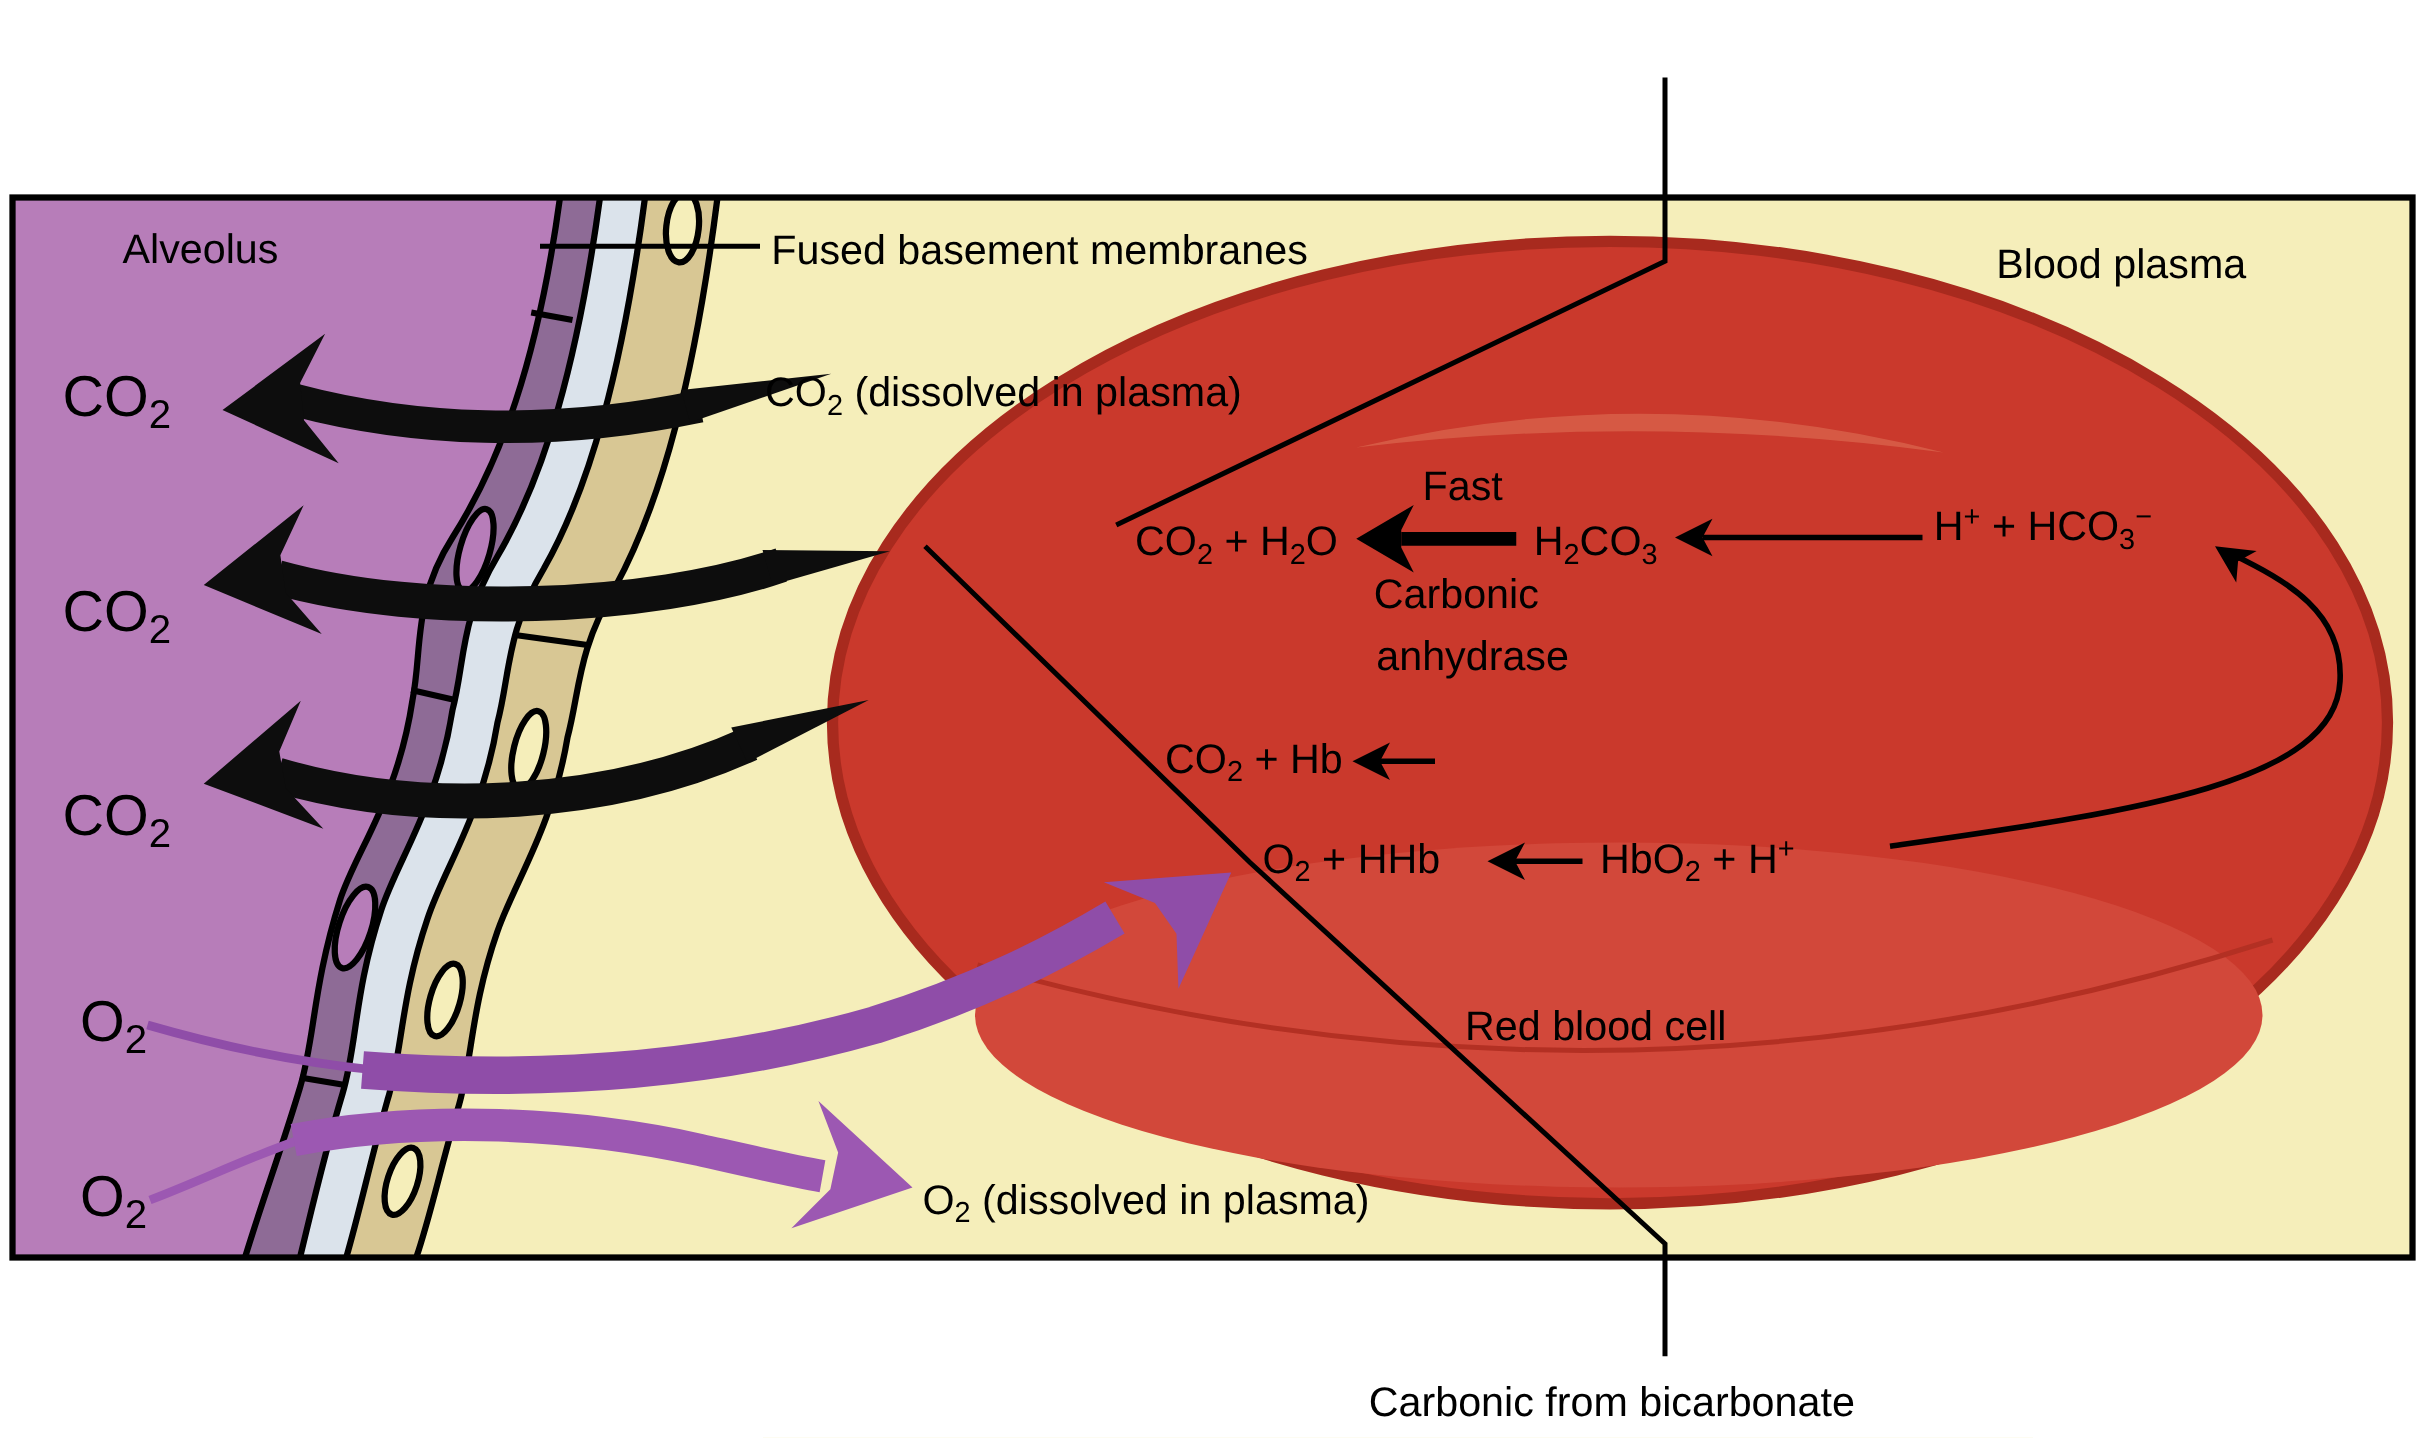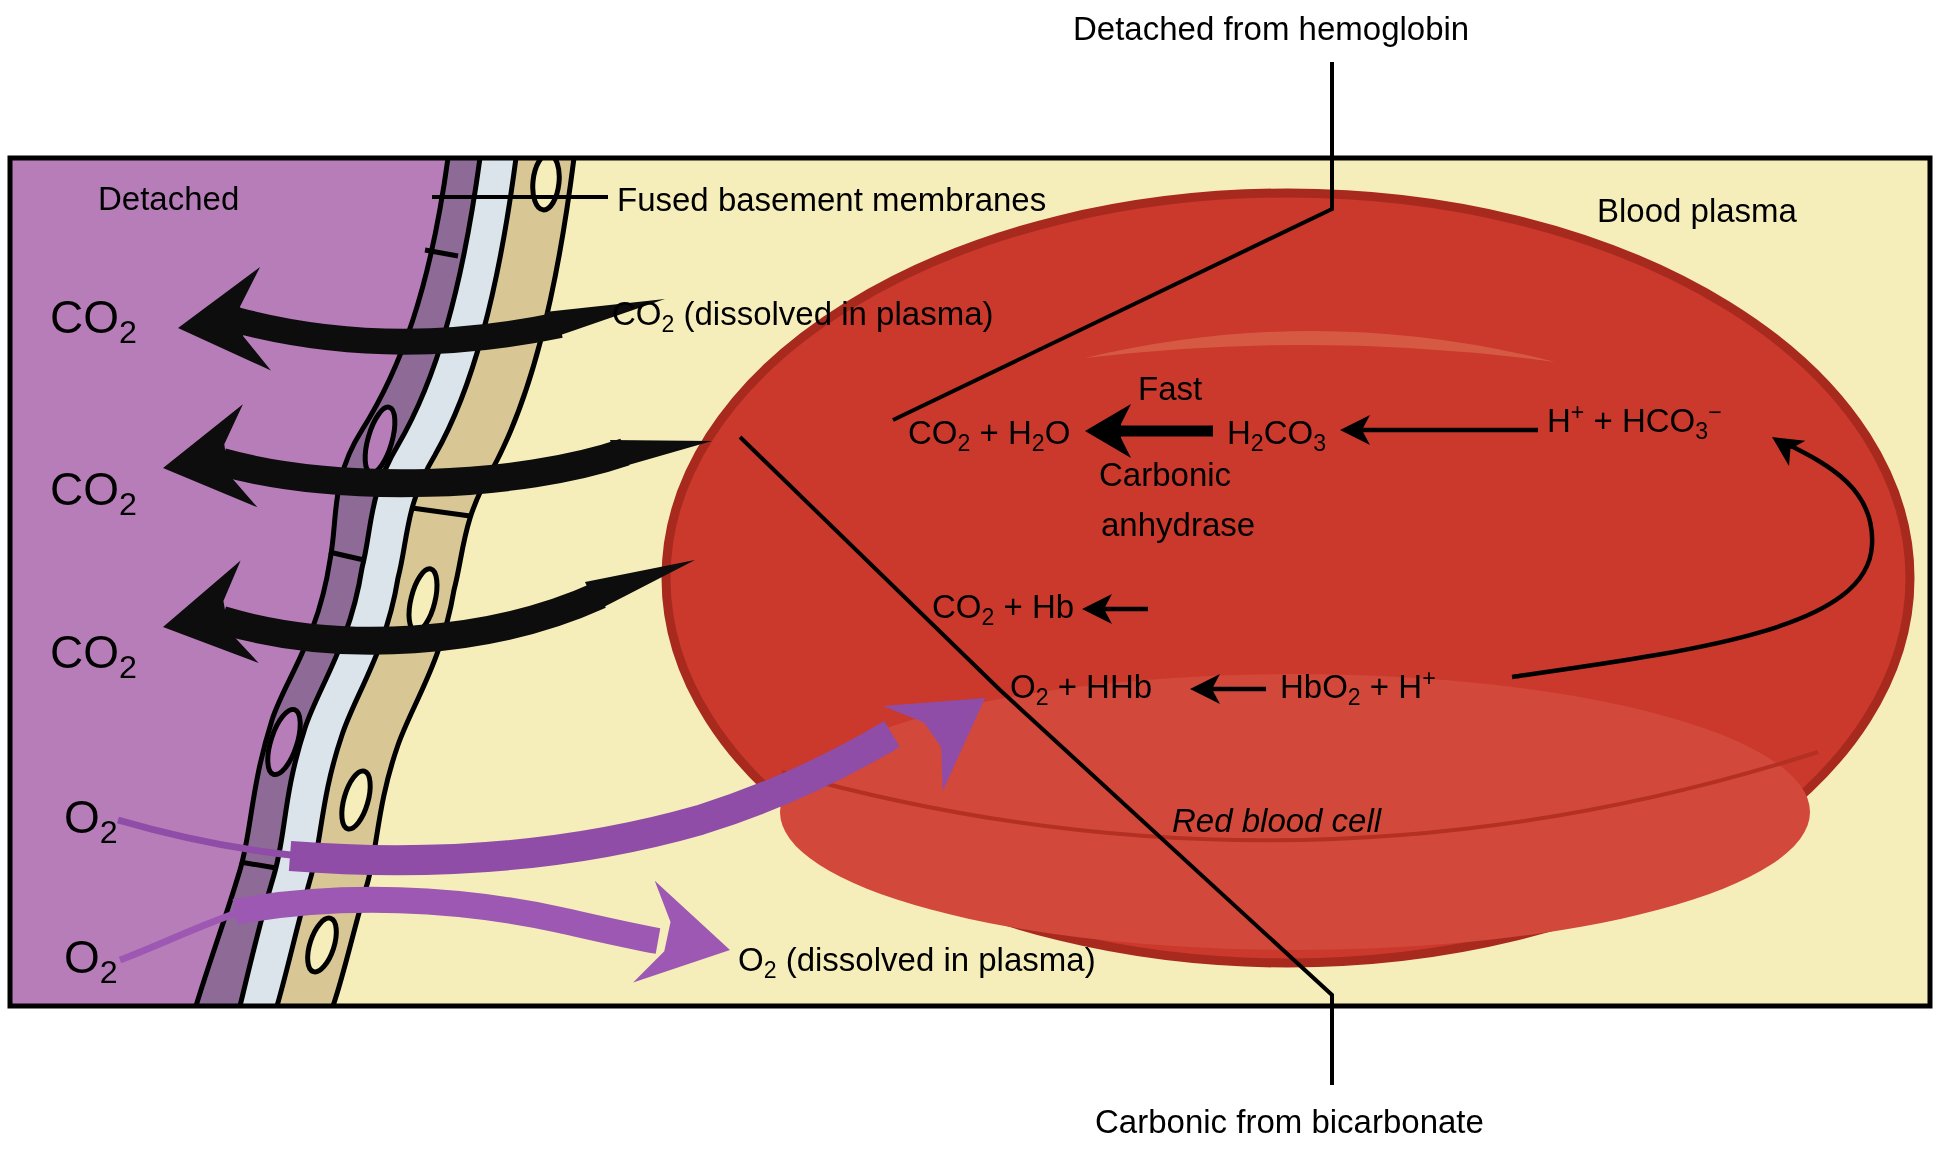--- a/index.html
+++ b/index.html
@@ -124,22 +124,21 @@
 
   <g stroke="#000" stroke-width="4" fill="none">
     <line x1="432" y1="197" x2="608" y2="197"></line>
     <path d="M1332,62 L1332,209 L893,420"></path>
     <path d="M740,437 L1000,690 L1332,995 L1332,1085"></path>
   </g>
 
   <rect x="10" y="158" width="1920" height="848" fill="none" stroke="#000" stroke-width="5"></rect>
 </svg>
 
-<div class="lbl" style="left:1073px;top:10px;">Detached from hemoglobin</div>
-<div class="lbl" style="left:98px;top:180px;">Detached</div>
+<div class="lbl" style="left:98px;top:180px;">Alveolus</div>
 <div class="lbl" style="left:617px;top:181px;">Fused basement membranes</div>
 <div class="lbl" style="left:612px;top:247px;margin-top:48px;">CO<sub>2</sub> (dissolved in plasma)</div>
 <div class="lbl" style="left:1597px;top:192px;">Blood plasma</div>
 
 <div class="lbl big" style="left:50px;top:291px;">CO<sub>2</sub></div>
 <div class="lbl big" style="left:50px;top:463px;">CO<sub>2</sub></div>
 <div class="lbl big" style="left:50px;top:626px;">CO<sub>2</sub></div>
 <div class="lbl big" style="left:64px;top:791px;">O<sub>2</sub></div>
 <div class="lbl big" style="left:64px;top:931px;">O<sub>2</sub></div>
 
@@ -147,17 +146,17 @@
 <div class="lbl" style="left:908px;top:414px;">CO<sub>2</sub> + H<sub>2</sub>O</div>
 <div class="lbl" style="left:1227px;top:414px;">H<sub>2</sub>CO<sub>3</sub></div>
 <div class="lbl" style="left:1547px;top:402px;">H<sup>+</sup> + HCO<sub>3</sub><sup>−</sup></div>
 <div class="lbl" style="left:1099px;top:456px;">Carbonic</div>
 <div class="lbl" style="left:1101px;top:506px;">anhydrase</div>
 
 <div class="lbl" style="left:932px;top:588px;">CO<sub>2</sub> + Hb</div>
 <div class="lbl" style="left:1010px;top:668px;">O<sub>2</sub> + HHb</div>
 <div class="lbl" style="left:1280px;top:668px;">HbO<sub>2</sub> + H<sup>+</sup></div>
 
-<div class="lbl" style="left:1172px;top:802px;font-style:italic;">Red blood cell</div>
+<div class="lbl" style="left:1172px;top:802px;">Red blood cell</div>
 <div class="lbl" style="left:738px;top:941px;">O<sub>2</sub> (dissolved in plasma)</div>
 <div class="lbl" style="left:1095px;top:1103px;">Carbonic from bicarbonate</div>
 
 </div>
 
 </body></html>

